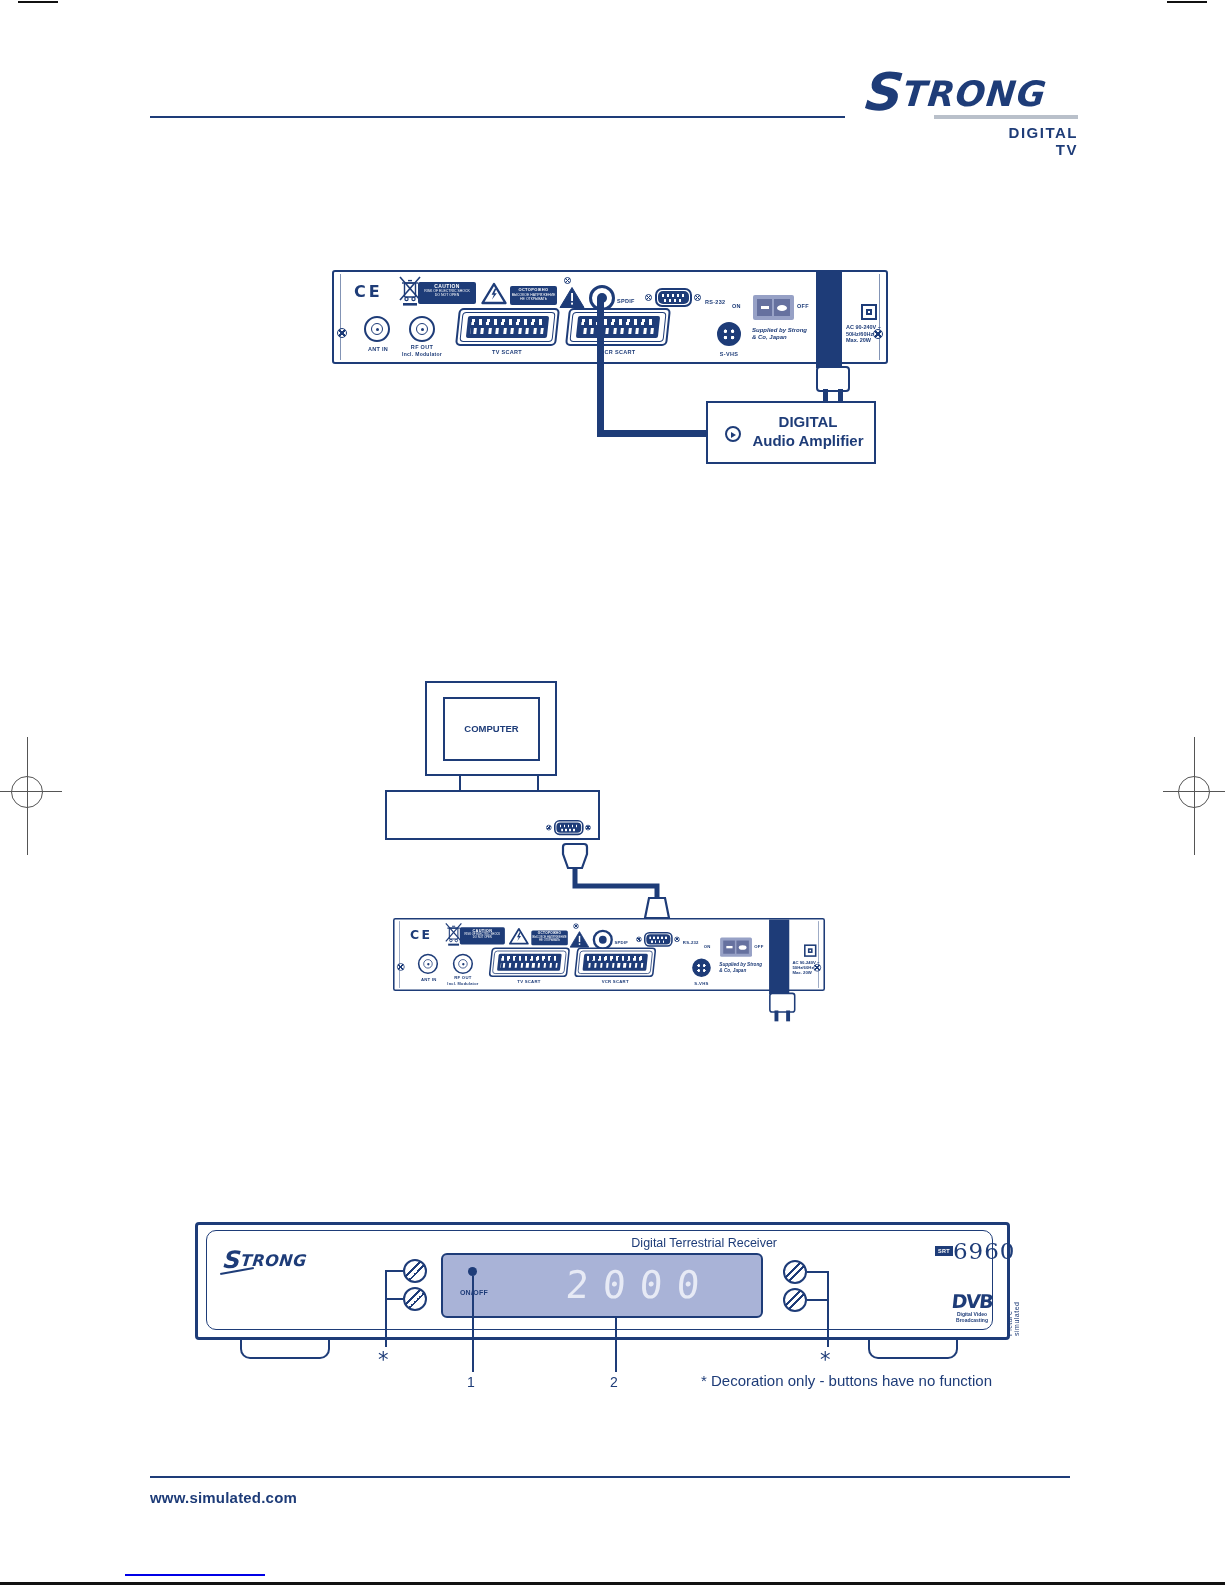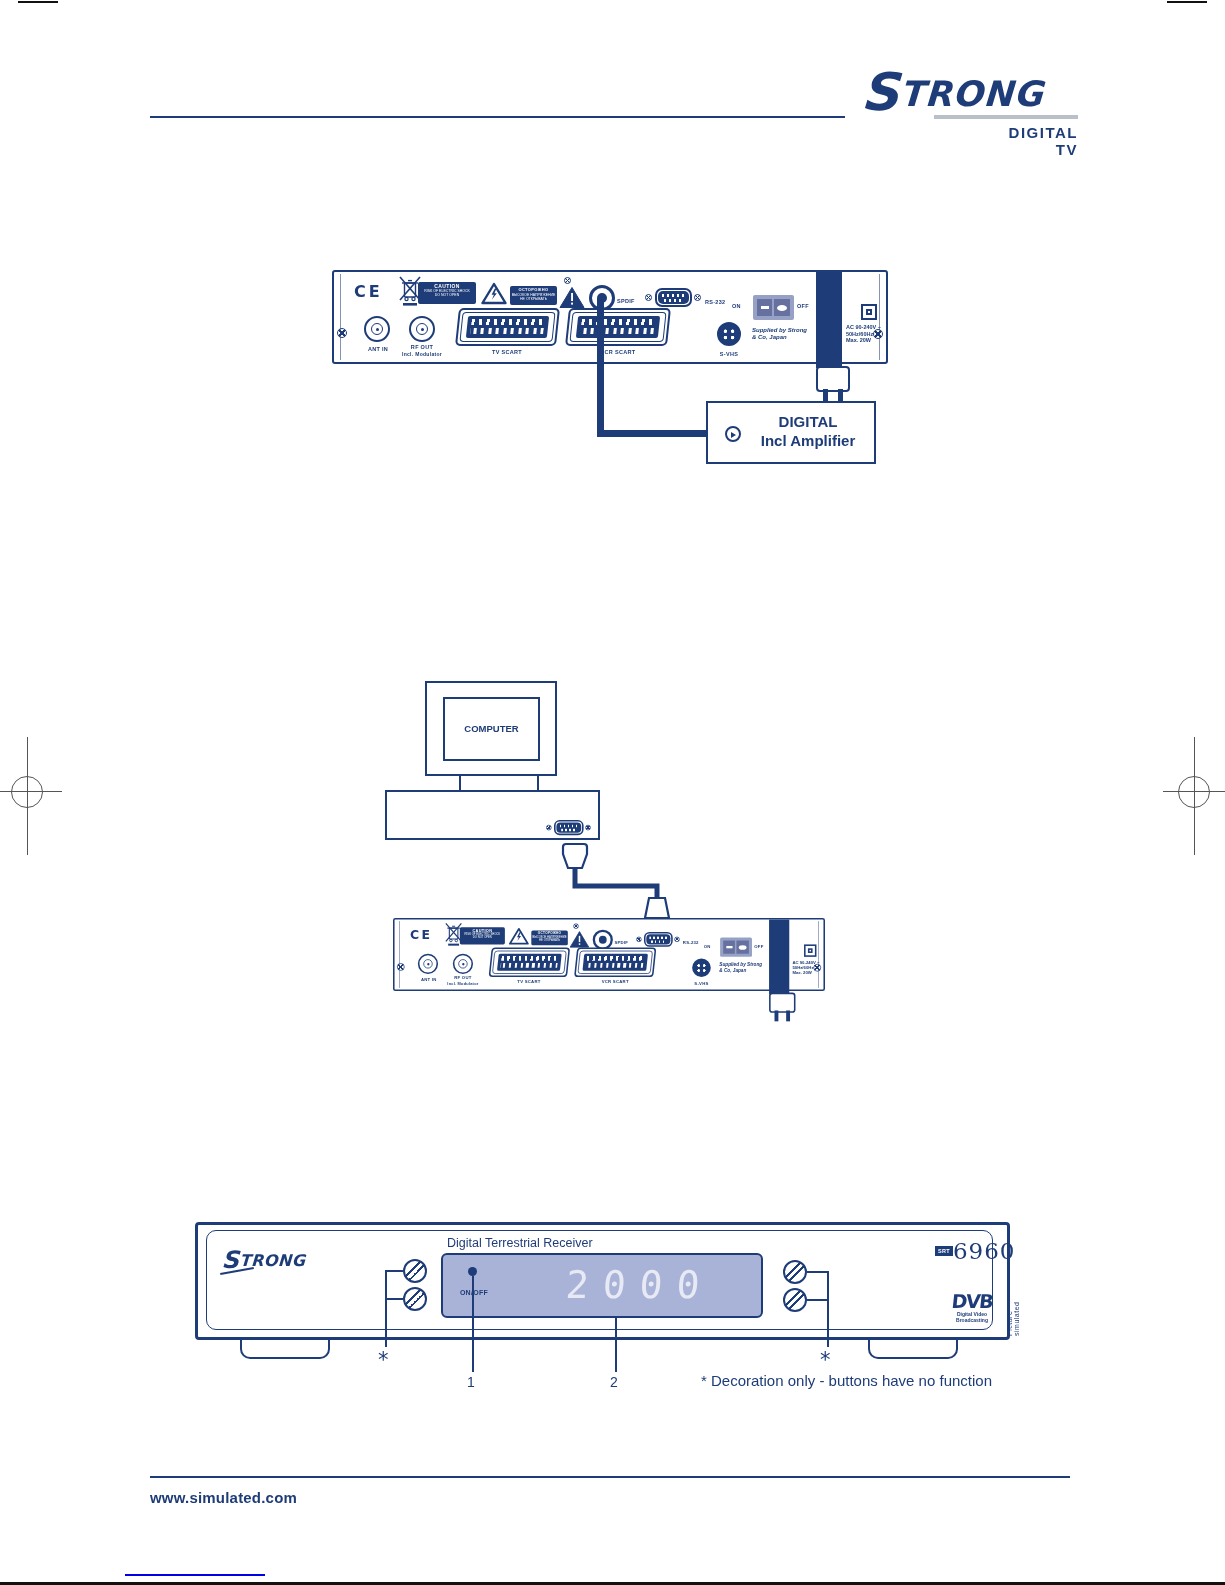--- a/index.html
+++ b/index.html
@@ -86,21 +86,21 @@
   .ampconn::before{content:"";position:absolute;left:4px;top:3.5px;border-left:5px solid var(--navy);border-top:3px solid transparent;border-bottom:3px solid transparent;}
   .amptxt{position:absolute;font-weight:bold;font-size:15px;text-align:center;line-height:19px;color:var(--navy);}
 
   
   .fp-outer{position:absolute;border:3px solid var(--navy);border-radius:4px;background:#fff;box-sizing:border-box;}
   .fp-inner{position:absolute;border:1.5px solid var(--navy);border-radius:10px;box-sizing:border-box;}
   .fp-logo{position:absolute;font-style:italic;font-weight:bold;font-family:"DejaVu Sans",sans-serif;color:var(--navy);line-height:1;white-space:nowrap;}
   .fp-logo .s{font-size:24px;display:inline-block;transform:skewX(-6deg) translateY(2px);}
   .fp-logo .rest{font-size:16px;letter-spacing:.5px;display:inline-block;transform:skewX(-6deg);}
   .fp-logo .swoosh{position:absolute;left:-4px;bottom:-2px;width:34px;height:2px;background:var(--navy);transform:rotate(-10deg);}
-  .fp-title{position:absolute;font-size:12.5px;color:var(--navy);text-align:left;}
+  .fp-title{position:absolute;font-size:12.5px;color:var(--navy);text-align:right;}
   .fp-display{position:absolute;background:var(--disp);border:2px solid var(--navy);border-radius:6px;box-sizing:border-box;}
   .led{position:absolute;width:9px;height:9px;border-radius:50%;background:var(--navy);}
   .onoff{position:absolute;font-size:7px;font-weight:bold;color:var(--navy);letter-spacing:.3px;}
   .digits{position:absolute;font-family:"DejaVu Sans Mono",monospace;font-size:38px;color:var(--digit);
           letter-spacing:14px;transform:skewX(-4deg);line-height:1;}
   .knob{position:absolute;width:24px;height:24px;border:2px solid var(--navy);border-radius:50%;background:
     linear-gradient(135deg,transparent 0 36%,var(--navy) 36% 43%,transparent 43% 55%,var(--navy) 55% 62%,transparent 62%);
     box-sizing:border-box;}
   .srtblock{background:var(--navy);color:#fff;font-size:5.5px;font-weight:bold;letter-spacing:.3px;
             padding:2px 3px;display:inline-block;vertical-align:6px;}
@@ -252,21 +252,21 @@
       <div>Max. 20W</div>
     </div>
   </div>
 </div>
     <div class="cableV" style="left:597px;top:298px;width:7px;height:136px"></div>
     <div class="cableH" style="left:597px;top:430px;width:132px;height:7px"></div>
     <div class="box" style="left:706px;top:401px;width:170px;height:63px"></div>
     <div class="ampconn" style="left:725px;top:426px"></div>
     <div class="amptxt" style="left:744px;top:412px;width:128px">
       <div>DIGITAL</div>
-      <div>Incl Amplifier</div>
+      <div>Audio Amplifier</div>
     </div>
   </div>
 
   <div>
     <div class="box" style="left:425px;top:681px;width:132px;height:95px"></div>
     <div class="box" style="left:443px;top:697px;width:97px;height:64px;border-width:2px"></div>
     <div class="abs" style="left:443px;top:723px;width:97px;text-align:center;font-size:9.5px;font-weight:bold;color:var(--navy)">COMPUTER</div>
     <div class="cableV" style="left:459px;top:776px;width:2px;height:14px"></div>
     <div class="cableV" style="left:537px;top:776px;width:2px;height:14px"></div>
     <div class="box" style="left:385px;top:790px;width:215px;height:50px"></div>

